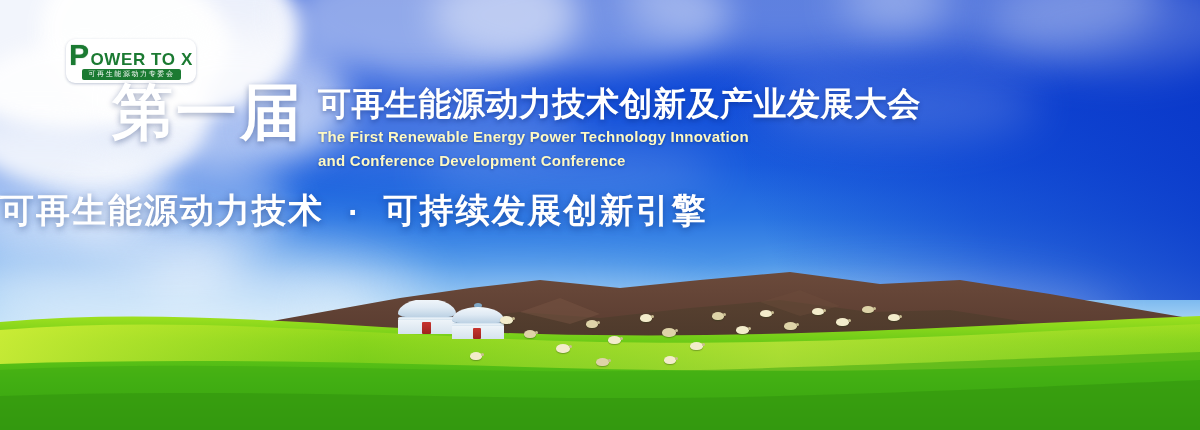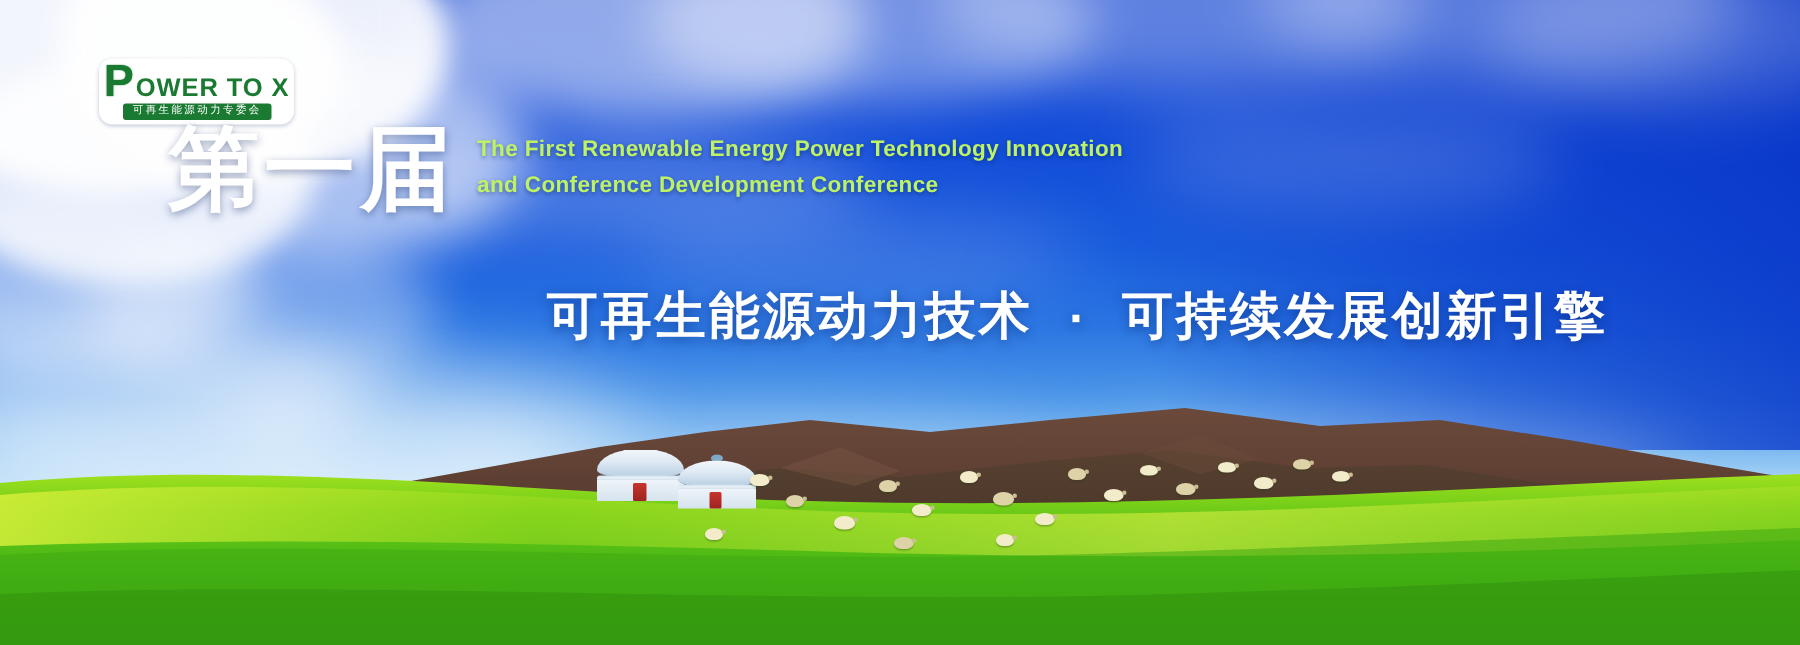--- a/index.html
+++ b/index.html
@@ -170,51 +170,51 @@
   .hl-row{ display:flex; align-items:flex-start; }
 
   .diyijie{
     color:#ffffff;
     font-size:61px;
     font-weight:bold;
     line-height:.95;
     letter-spacing:3px;
     white-space:nowrap;
     text-shadow:0 2px 6px rgba(4,30,95,.40);
-    font-family:Liberation Sans, sans-serif;
+    font-family:Liberation Serif, serif;
   }
 
   .hl-right{
     margin-left:14px; padding-top:2px;
   }
   .title-cn{
     color:#ffffff;
     font-size:33px;
     font-weight:bold;
     line-height:1.12;
     letter-spacing:.5px;
     white-space:nowrap;
     text-shadow:0 2px 5px rgba(4,30,95,.38);
     font-family:"DejaVu Sans","Liberation Sans",sans-serif;
   }
   .title-en{
-    color:#bef264;
+    color:#fef9c3;
     font-size:15px;
     font-weight:bold;
     line-height:1.32;
     letter-spacing:.25px;
     white-space:nowrap;
     margin-top:4px;
     text-shadow:0 1px 3px rgba(4,30,95,.45);
   }
 
   
   .slogan{
     position:absolute; left:0; top:188px; width:1072px;
-    text-align:right;
+    text-align:left;
     color:#ffffff;
     font-size:34px;
     font-weight:bold;
     letter-spacing:2px;
     white-space:nowrap;
     text-shadow:0 2px 7px rgba(4,30,95,.45);
     font-family:"DejaVu Sans","Liberation Sans",sans-serif;
   }
   .slogan .dot{ padding:0 10px; font-size:26px; vertical-align:middle; }
 
@@ -354,20 +354,21 @@
         <span class="logo-rest">OWER TO X</span>
       </div>
       <div class="logo-cn">可再生能源动力专委会</div>
     </div>
   </div>
 
   <div class="headline">
     <div class="hl-row">
       <div class="diyijie">第一届</div>
       <div class="hl-right">
+        <div class="title-cn">可再生能源动力技术创新及产业发展大会</div>
         <div class="title-en">The First Renewable Energy Power Technology Innovation</div>
         <div class="title-en">and Conference Development Conference</div>
       </div>
     </div>
   </div>
 
   <div class="slogan">
     <span>可再生能源动力技术</span>
     <span class="dot">·</span>
     <span>可持续发展创新引擎</span>

